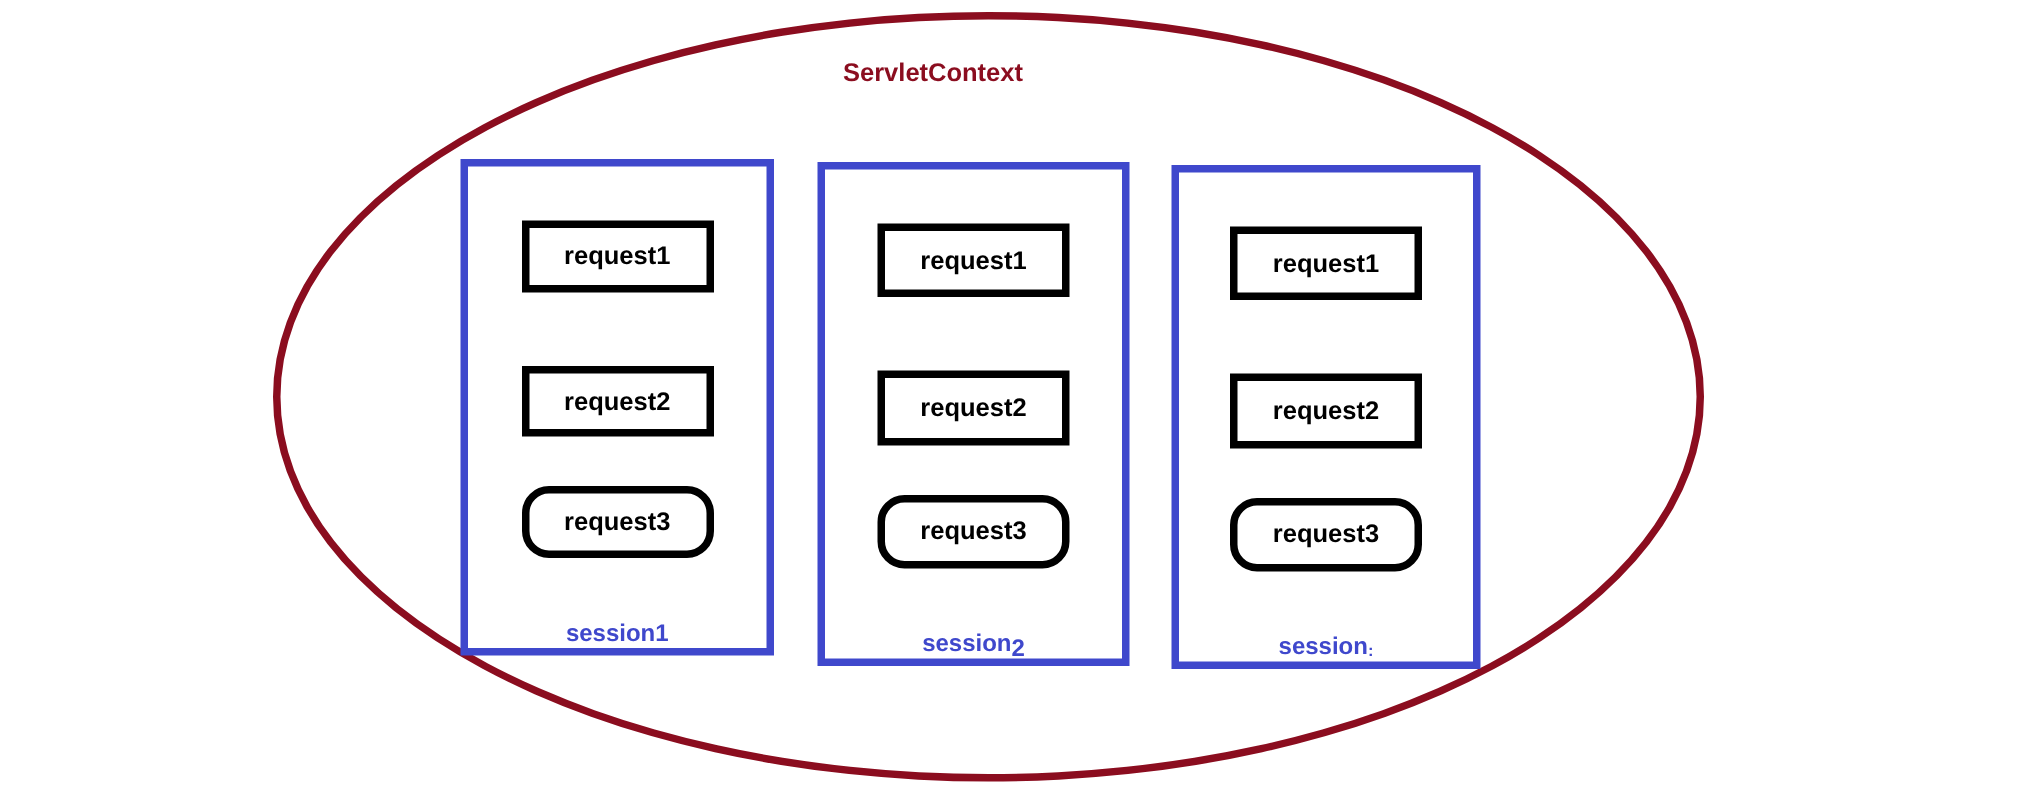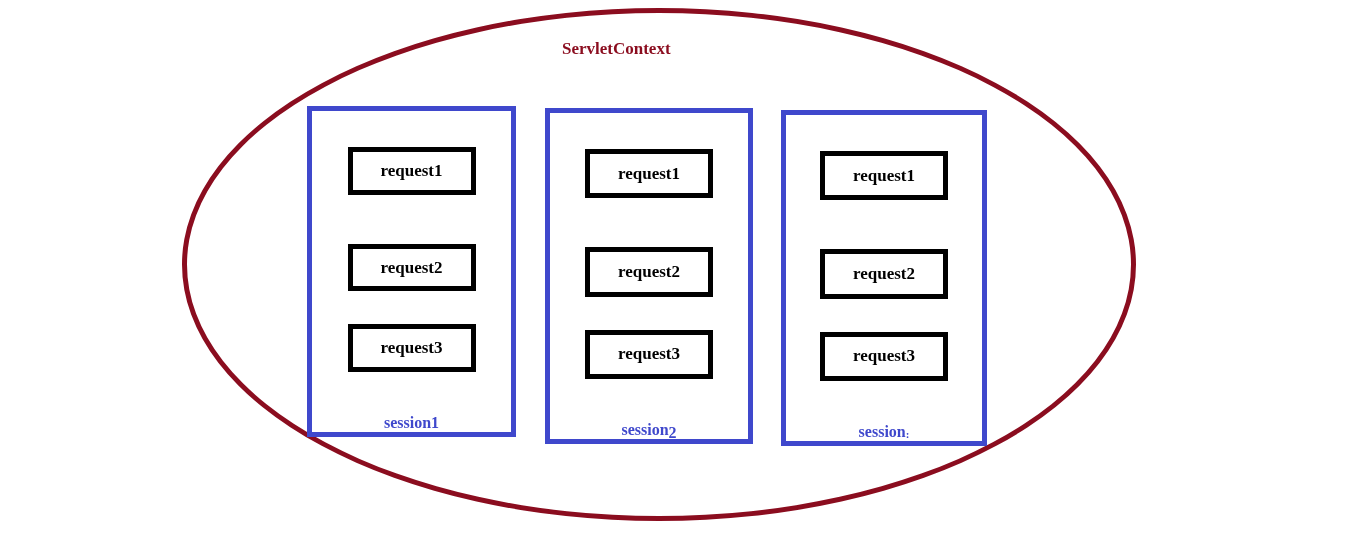--- a/index.html
+++ b/index.html
@@ -6,21 +6,21 @@
     margin: 0;
     padding: 0;
     background: #ffffff;
   }
   .canvas {
     position: relative;
     width: 1360px;
     height: 537px;
     background: #ffffff;
     overflow: hidden;
-    font-family: Liberation Serif, serif;
+    font-family: Liberation Sans, sans-serif;
   }
   .context-ellipse {
     position: absolute;
     left: 182px;
     top: 8px;
     width: 954px;
     height: 513px;
     border: 5px solid #8B0D1F;
     border-radius: 50%;
     box-sizing: border-box;
@@ -54,21 +54,21 @@
     background: #ffffff;
     display: flex;
     align-items: center;
     justify-content: center;
     font-size: 17px;
     font-weight: bold;
     color: #000000;
   }
   .request-1 { margin-top: 36px; }
   .request-2 { margin-top: 49px; }
-  .request-3 { margin-top: 33px; }
+  .request-3 { margin-top: 33px; border-radius: 18px; }
   .session-label {
     margin-top: 42px;
     font-size: 16px;
     font-weight: bold;
     color: #3F48CC;
     white-space: nowrap;
   }
   .suffix-normal { }
   .suffix-sub {
     position: relative;

